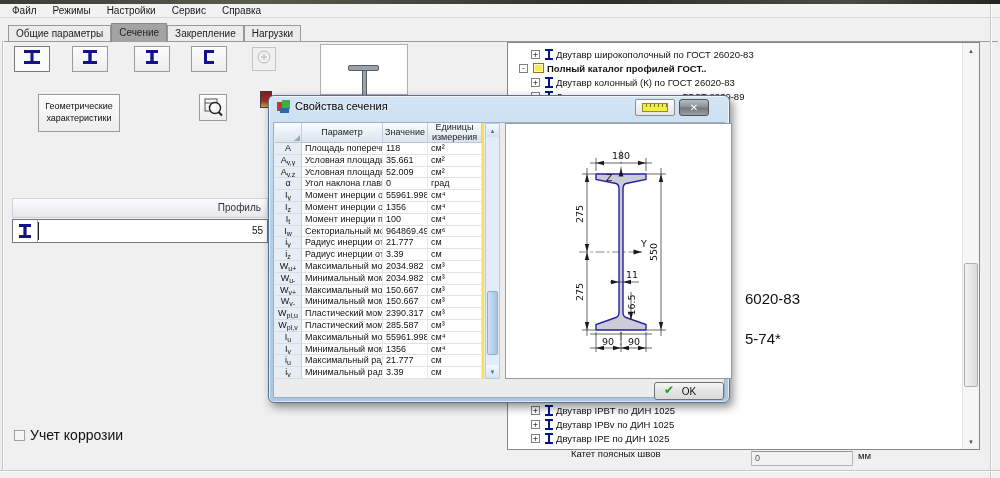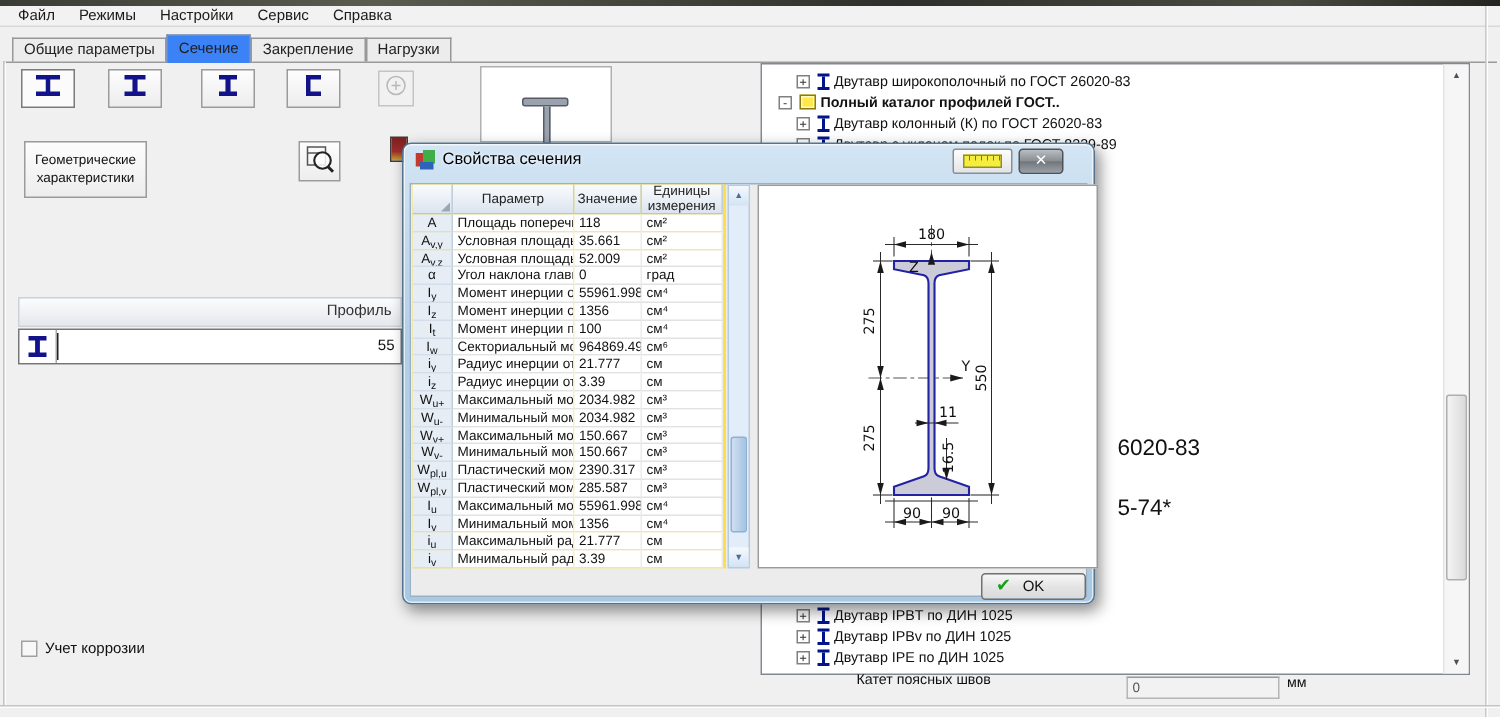--- a/index.html
+++ b/index.html
@@ -9,48 +9,48 @@
   
   .topstrip{left:0;top:0;width:1000px;height:4px;
     background:linear-gradient(90deg,#3a3d35,#5a5c4e 25%,#2e2f2a 60%,#4a4c42 85%,#23251f);}
   .menubar{left:0;top:4px;width:1000px;height:14px;background:#f2f2f2;border-bottom:1px solid #d8d8d8;
     display:flex;align-items:center;padding-left:4px;box-sizing:border-box;}
   .mitem{font-size:10px;padding:0 8px;line-height:13px;color:#1a1a1a;}
   
   .tabsrow{left:8px;top:23px;height:19px;display:flex;align-items:center;}
   .tab{font-size:10px;background:#ececec;border:1px solid #989898;border-bottom:none;
        padding:0 7px;height:15px;line-height:15px;color:#222;}
-  .tab.active{background:#3b82f6;height:18px;line-height:18px;border-color:#8a8a8a;z-index:3;position:relative;}
+  .tab.active{background:#a3a3a3;height:18px;line-height:18px;border-color:#8a8a8a;z-index:3;position:relative;}
   .paneltop{left:2px;top:41px;width:996px;height:1px;background:#9a9a9a;}
   .groove-l{left:2px;top:41px;width:1px;height:430px;background:#c2c2c2;box-shadow:1px 0 0 #fdfdfd;}
   .groove-r{left:990px;top:4px;width:1px;height:474px;background:#c9c9c9;box-shadow:1px 0 0 #fdfdfd;}
   .bottomline{left:0;top:470px;width:1000px;height:1px;background:#c5c5c5;box-shadow:0 1px 0 #fdfdfd;}
   
   .sbtn{background:linear-gradient(#fdfdfd,#ededed);border:1px solid #9b9b9b;display:flex;
         align-items:center;justify-content:center;box-sizing:border-box;}
   .sbtn.sel{background:#fbfbfb;border-color:#7a7a7a;}
   .sbtn.dis{background:#f1f1f1;border-color:#c4c4c4;}
-  .geobtn{font-size:9px;line-height:1.3;text-align:center;padding:18px;}
+  .geobtn{font-size:9px;line-height:1.3;text-align:center;padding:18px;margin-left:22px;}
   
   .preview{left:320px;top:44px;width:88px;height:51px;background:#fff;border:1px solid #b0b0b0;box-sizing:border-box;}
   .tee-flange{left:27px;top:20px;width:31px;height:6px;background:#9aa2ae;border:1px solid #565b64;border-radius:2px;box-sizing:border-box;}
   .tee-stem{left:41px;top:26px;width:5px;height:25px;background:#9aa2ae;border:1px solid #565b64;border-top:none;box-sizing:border-box;}
   .hiddenicon{left:260px;top:91px;width:12px;height:17px;background:linear-gradient(#7e1f1f,#9c2d2d 60%,#caa52c);border:1px solid #3c3c3c;z-index:5;box-sizing:border-box;}
   
   .pheader{left:12px;top:198px;width:256px;height:20px;background:linear-gradient(#fbfcfd,#e5e8ec);
     border:1px solid #cdd2d8;box-sizing:border-box;font-size:10px;color:#333;text-align:right;
     padding-right:6px;line-height:18px;}
   .prow{left:12px;top:219px;width:256px;height:24px;background:#fff;border:1px solid #767676;box-sizing:border-box;}
   .picon{left:0;top:0;width:24px;height:22px;border-right:1px solid #a8a8a8;display:flex;align-items:center;justify-content:center;}
   .pcaret{left:25px;top:2px;width:1px;height:18px;background:#222;}
   .pvalue{right:4px;top:0;height:22px;line-height:22px;font-size:10px;}
   
   .checkrow{left:14px;top:427px;display:flex;align-items:center;gap:5px;}
   .checkbox{width:11px;height:11px;background:#f7f7f7;border:1px solid #a0a0a0;box-sizing:border-box;}
-  .checklabel{font-size:10px;}
+  .checklabel{font-size:14px;}
   
   .treepanel{left:507px;top:42px;width:473px;height:408px;background:#fff;border:1px solid #828790;box-sizing:border-box;}
   .treelist{display:flex;flex-direction:column;}
   .titem{height:14px;display:flex;align-items:center;box-sizing:border-box;}
   .texp{width:9px;height:9px;border:1px solid #808080;background:#fff;font:8px/7px "DejaVu Sans Mono",monospace;
         text-align:center;color:#333;box-sizing:border-box;flex:none;}
   .tico{flex:none;margin:0 3px 0 5px;}
   .tico.v-ibeam{width:8px;height:11px;border-top:2px solid #00148c;border-bottom:2px solid #00148c;
       background:linear-gradient(90deg,transparent 0 3px,#00148c 3px 5px,transparent 5px);box-sizing:border-box;}
   .tico.v-catalog{width:11px;height:10px;background:#ffe84a;border:1px solid #8a7a10;

